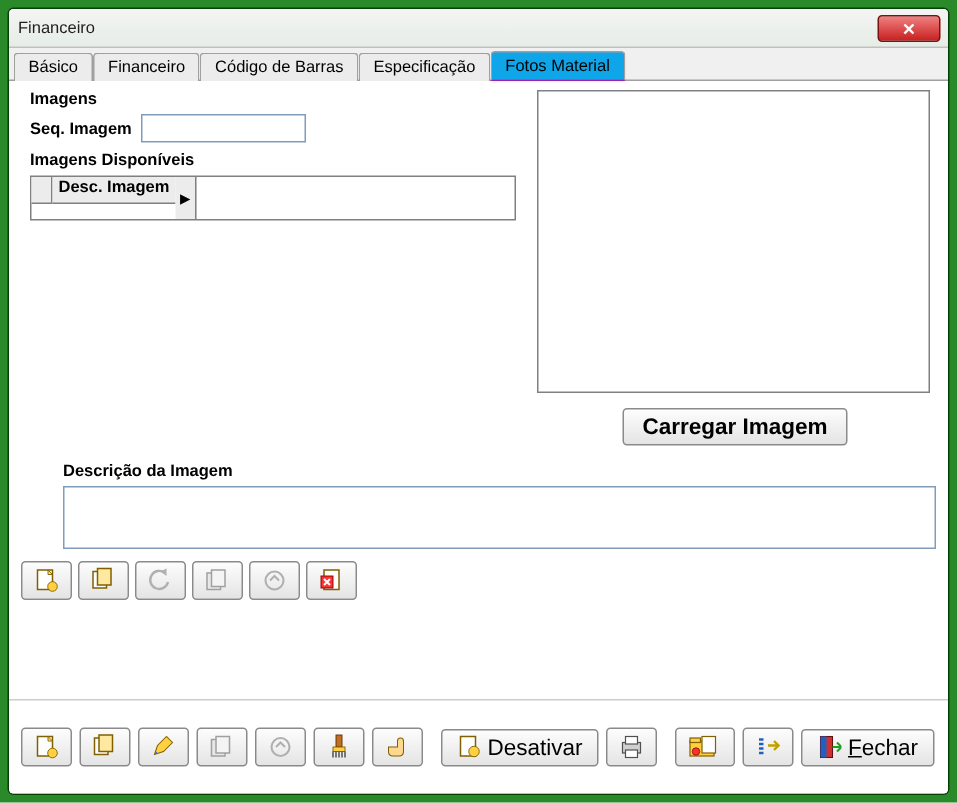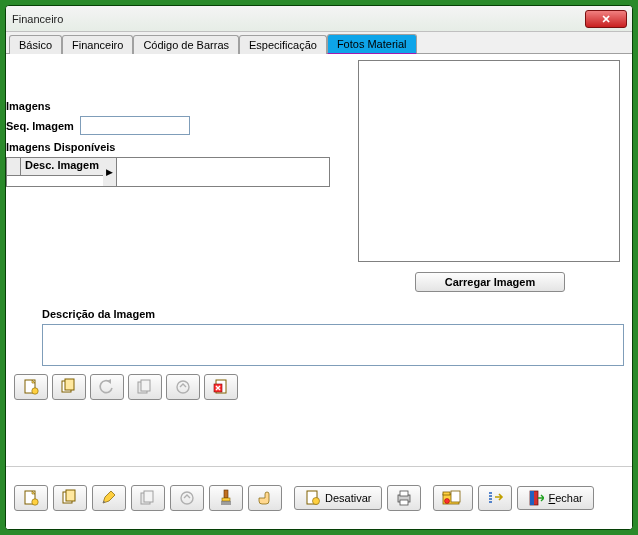--- a/index.html
+++ b/index.html
@@ -100,21 +100,21 @@
     height: 19px;
     border: 1px solid #7f9db9;
     padding: 1px 3px;
     font-family: inherit;
     font-size: 11px;
     background: #fff;
   }
   .seq-input { width: 110px; }
   .left-col {
     position: absolute;
-    left: 0; top: 4px; width: 330px; margin-top: 40px;
+    left: 14px; top: 4px; width: 330px;
   }
   .right-col {
     position: absolute;
     right: 10px; top: 6px; width: 264px;
   }
   .grid {
     border: 1px solid #808080;
     width: 324px;
     height: 30px;
     display: flex;
@@ -160,21 +160,21 @@
     height: 202px;
     border: 1px solid #808080;
     background: #fff;
   }
   .btn {
     background: linear-gradient(180deg, #fdfdfd, #e4e4e4);
     border: 1px solid #8a8a8a;
     border-radius: 3px;
     padding: 3px 10px;
     font-family: inherit;
-    font-size: 11px;
+    font-size: 15px;
     cursor: default;
     display: inline-flex;
     align-items: center;
     gap: 4px;
   }
   .btn.icon-only { padding: 2px 4px; width: 34px; height: 26px; justify-content: center; }
   .btn.disabled { color: #999; }
   .load-btn-row { margin-top: 10px; text-align: center; }
   .load-btn { width: 150px; font-weight: bold; text-align: center; justify-content: center; }
   .desc-section {

